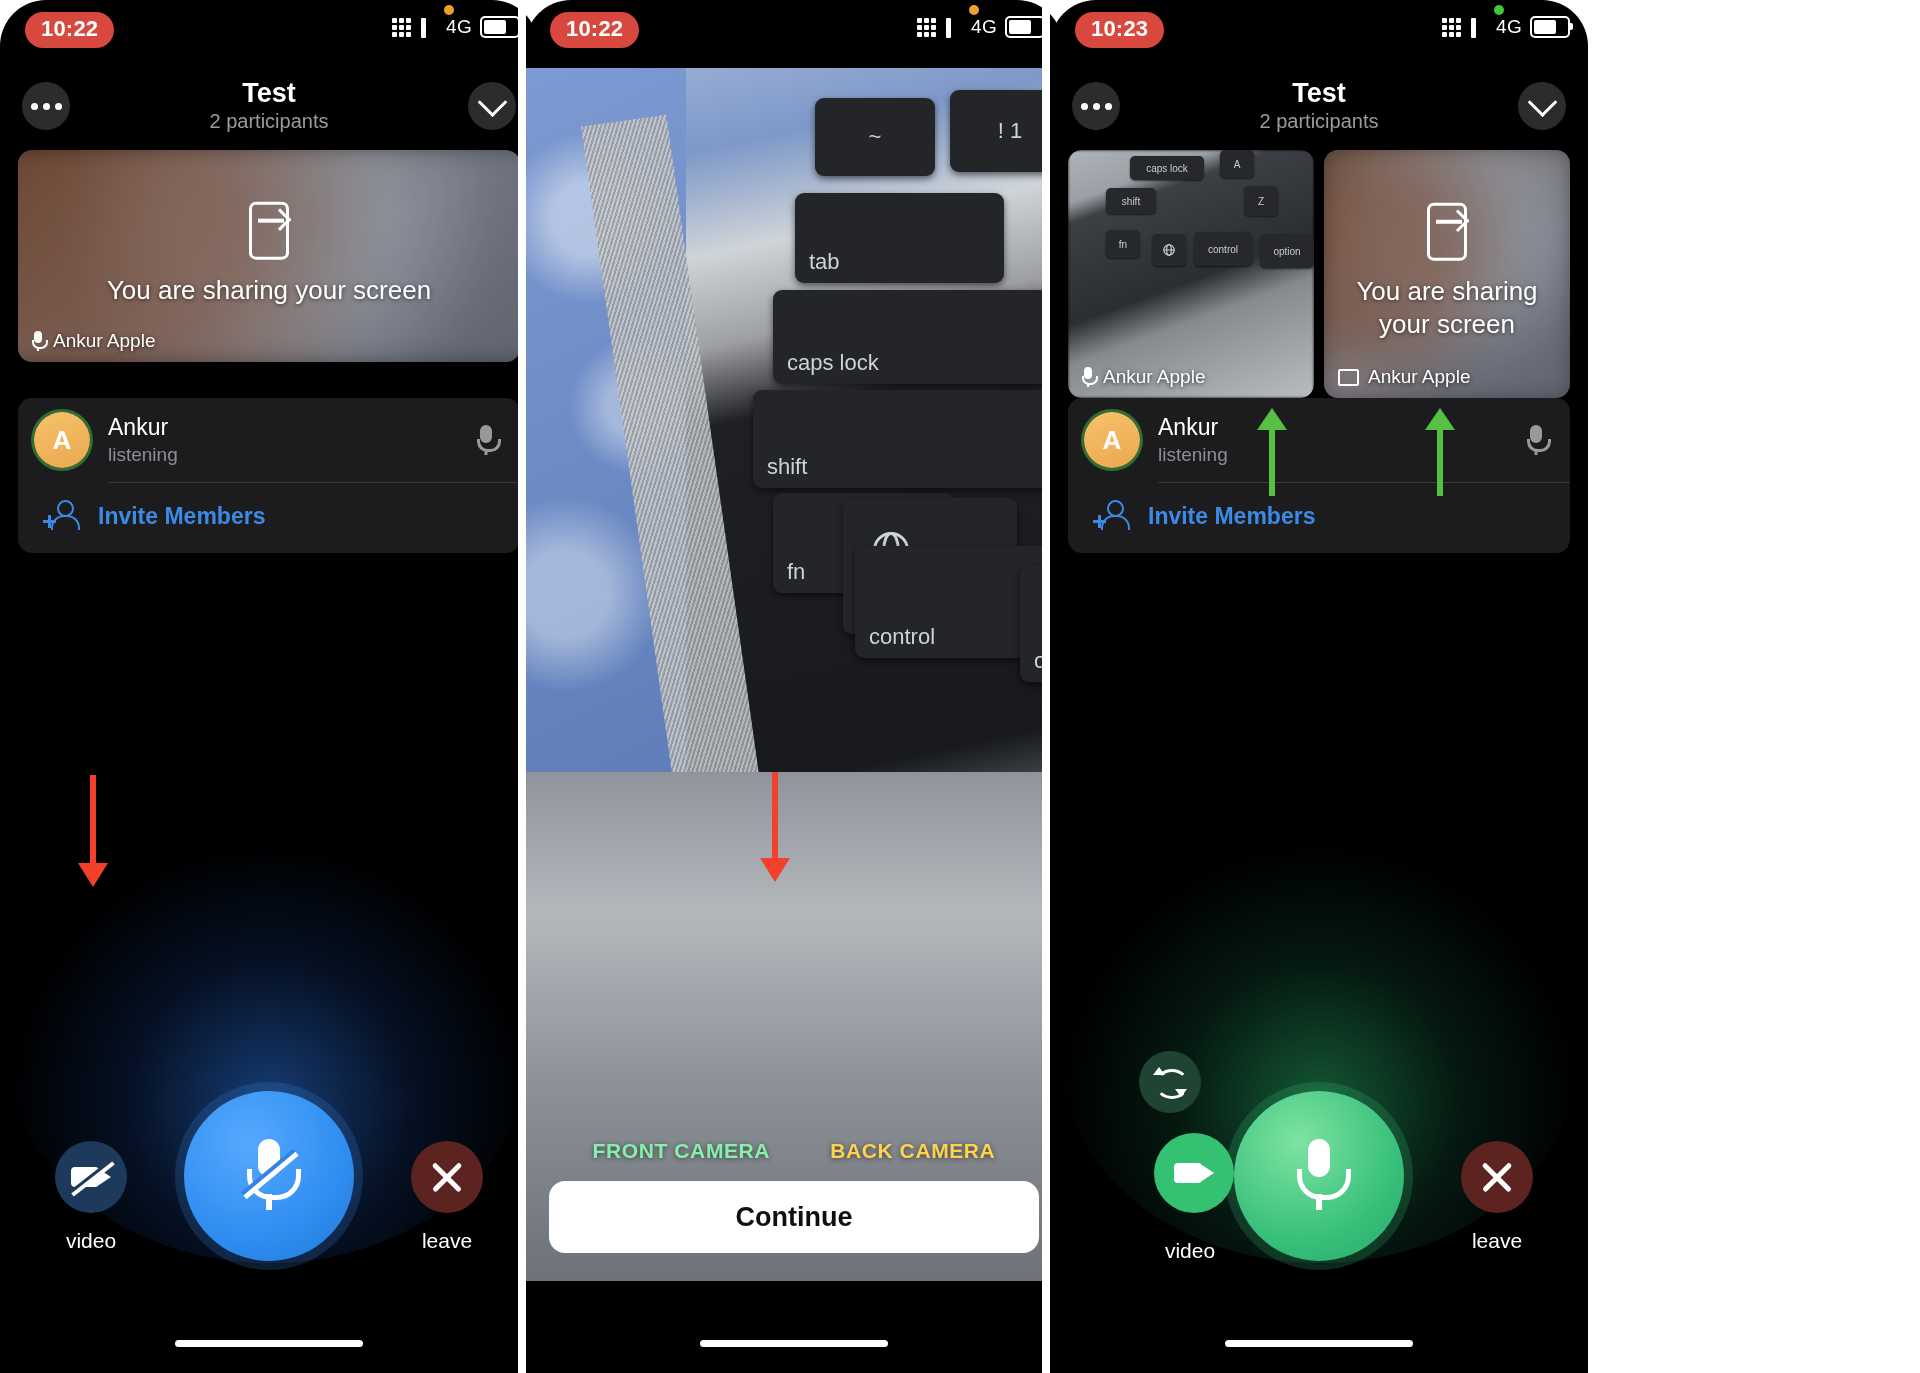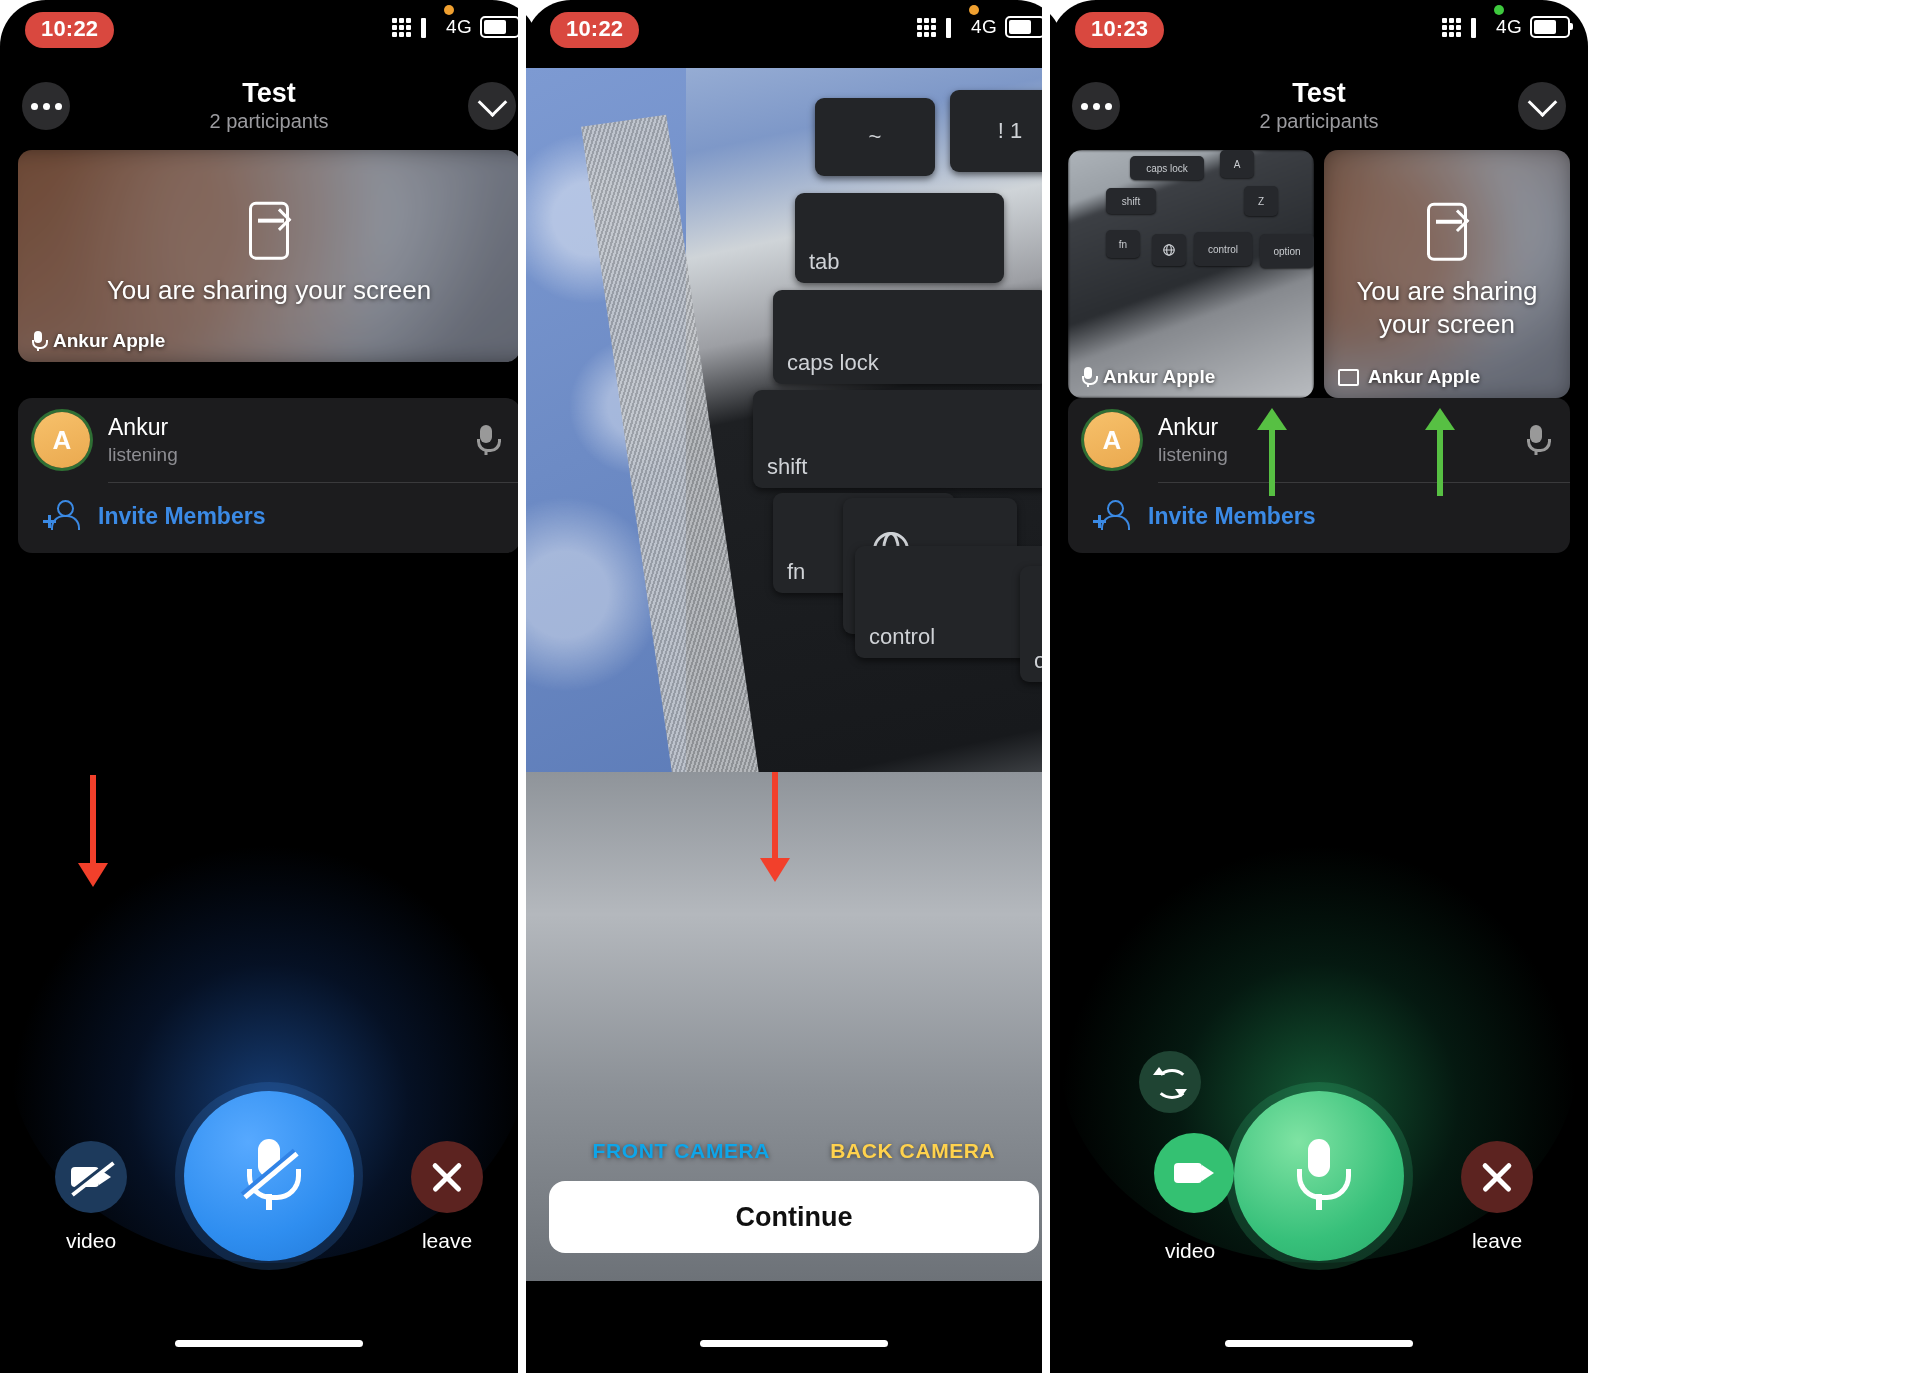--- a/index.html
+++ b/index.html
@@ -58,21 +58,21 @@
   .sharecenter{position:absolute;left:0;right:0;top:50%;transform:translateY(-52%);
     text-align:center;color:#fff;}
   .shareicon{display:inline-block;position:relative;width:34px;height:52px;
     border:3.5px solid #fff;border-radius:7px;background:transparent;margin-bottom:10px;}
   .shareicon:before{content:"";position:absolute;left:6px;top:14px;width:26px;height:3.5px;background:#fff;}
   .shareicon:after{content:"";position:absolute;left:20px;top:7px;width:13px;height:13px;
     border-top:3.5px solid #fff;border-right:3.5px solid #fff;transform:rotate(45deg);}
   .sharetext{font-size:26px;font-weight:500;line-height:1.25;padding:0 26px;
     text-shadow:0 1px 4px rgba(0,0,0,.6);}
   .tilename{position:absolute;left:14px;bottom:10px;display:flex;align-items:center;gap:9px;
-    color:#fff;font-size:19px;font-weight:700;text-shadow:0 1px 4px rgba(0,0,0,.75);}
+    color:#fff;font-size:19px;font-weight:400;text-shadow:0 1px 4px rgba(0,0,0,.75);}
 
   
   .micg{position:relative;width:12px;height:20px;flex:0 0 auto;}
   .micg .cap{position:absolute;left:2px;top:0;width:8px;height:12px;background:#fff;border-radius:4px;}
   .micg .arc{position:absolute;left:0;top:9px;width:12px;height:7px;border:2px solid #fff;
     border-top:none;border-radius:0 0 7px 7px;}
   .micg .stem{position:absolute;left:5px;top:16px;width:2px;height:4px;background:#fff;}
   
   .scrg{width:17px;height:13px;border:2.5px solid #fff;border-radius:2px;flex:0 0 auto;}
 
@@ -188,21 +188,21 @@
 
   .pvtop{position:absolute;top:0;left:0;right:0;height:80px;z-index:12;}
   .pvcancel{position:absolute;left:24px;top:26px;color:#fff;font-size:27px;
     text-shadow:0 1px 5px rgba(0,0,0,.55);}
   .pvtitle{position:absolute;left:0;right:0;top:26px;text-align:center;color:#fff;
     font-size:27px;font-weight:600;text-shadow:0 1px 5px rgba(0,0,0,.55);}
 
   .camtoggle{position:absolute;left:0;right:0;bottom:118px;z-index:12;
     display:flex;align-items:center;justify-content:center;gap:60px;}
   .camopt{font-size:21px;font-weight:700;letter-spacing:.6px;text-shadow:0 1px 5px rgba(0,0,0,.55);}
-  .camopt.off{color:#0ea5e9;}
+  .camopt.off{color:#86efac;}
   .camopt.on{color:#ffd24d;}
   .continue{position:absolute;left:24px;right:24px;bottom:28px;height:72px;background:#fff;
     border-radius:16px;display:flex;align-items:center;justify-content:center;
     color:#101010;font-size:27px;font-weight:600;z-index:12;}
 
   
   .arrow{position:absolute;z-index:60;}
   .arrow .shaft{position:absolute;left:50%;transform:translateX(-50%);width:6px;}
   .arrow .head{position:absolute;left:50%;transform:translateX(-50%);width:0;height:0;}
   .arrow.down .head{border-left:15px solid transparent;border-right:15px solid transparent;}

